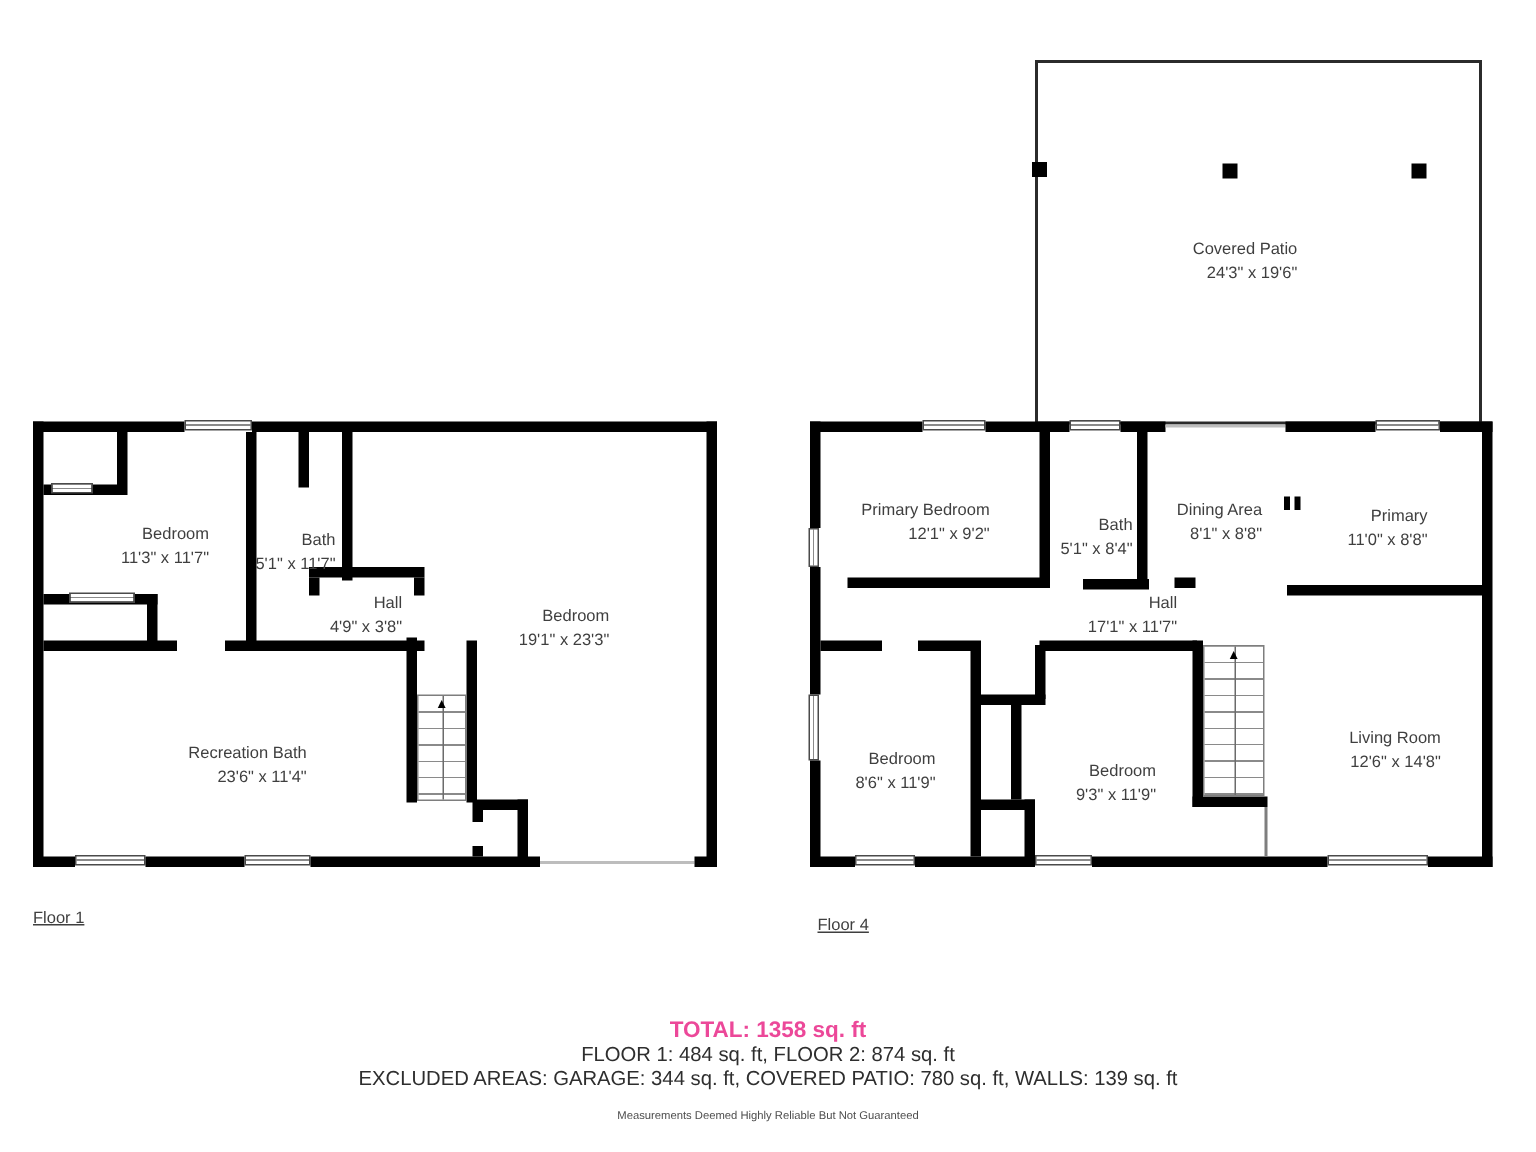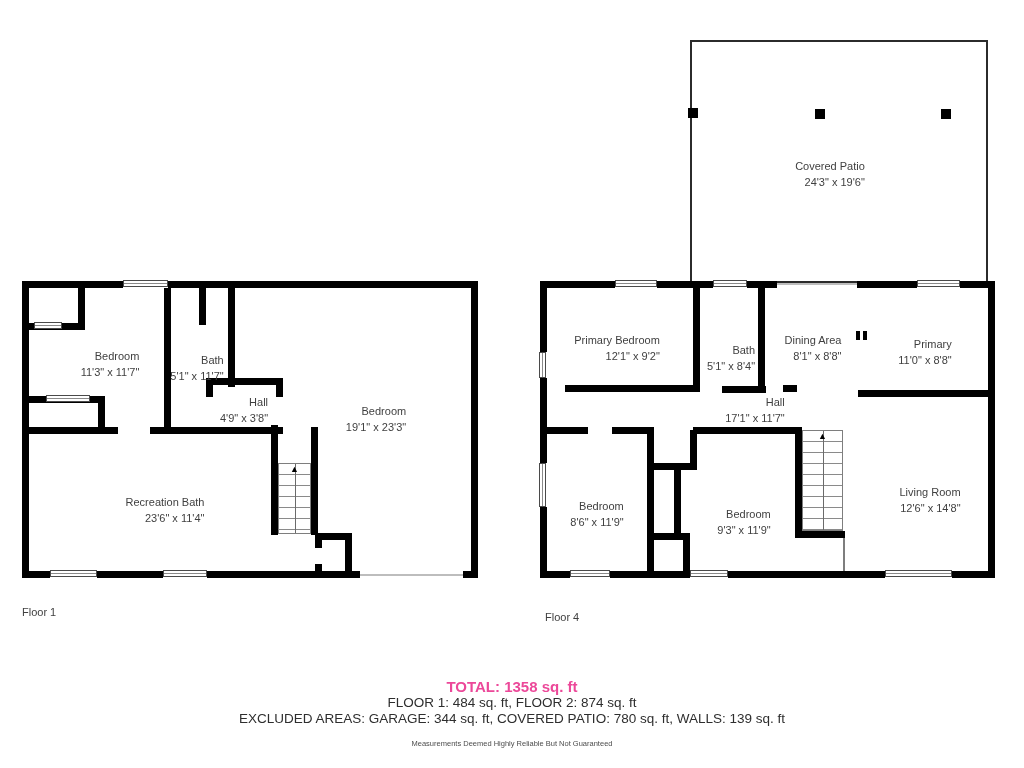--- a/index.html
+++ b/index.html
@@ -12,21 +12,21 @@
   .win-v{position:absolute;width:7px;border:1px solid #4a4a4a;
          background:linear-gradient(to right,#fff 0 2px,#8a8a8a 2px 3px,#fff 3px 100%);box-sizing:border-box;}
   .patio{position:absolute;border:2px solid #2b2b2b;box-sizing:border-box;background:#fff;}
   .post{position:absolute;background:#000;width:10px;height:10px;}
   .stairs{position:absolute;border:1px solid #7e7e7e;box-sizing:border-box;
           background:repeating-linear-gradient(to bottom,#fff 0 10px,#8a8a8a 10px 11px);}
   .stem{position:absolute;left:50%;top:0;width:1px;height:100%;background:#6b6b6b;}
   .uparrow{position:absolute;left:50%;top:1px;transform:translateX(-50%);font-size:9px;line-height:9px;color:#000;}
   .rlabel{position:absolute;transform:translate(-50%,-50%);text-align:right;color:#3f3f3f;
           font-size:11px;line-height:16px;white-space:nowrap;}
-  .flabel{position:absolute;color:#3f3f3f;font-size:11px;}
+  .flabel{position:absolute;color:#3f3f3f;font-size:11px;text-decoration:underline;}
   .summary{position:absolute;left:0;top:678px;width:1024px;text-align:center;color:#2e2e2e;}
   .summary .t1{font-size:15px;font-weight:bold;color:#ec4899;line-height:17px;margin:0;}
   .summary .t2{font-size:13.5px;line-height:16px;margin:0;}
   .summary .t3{font-size:7.5px;color:#4d4d4d;margin:12px 0 0 0;}
 </style>
 </head>
 <body>
 
 <div id="canvas">
 

